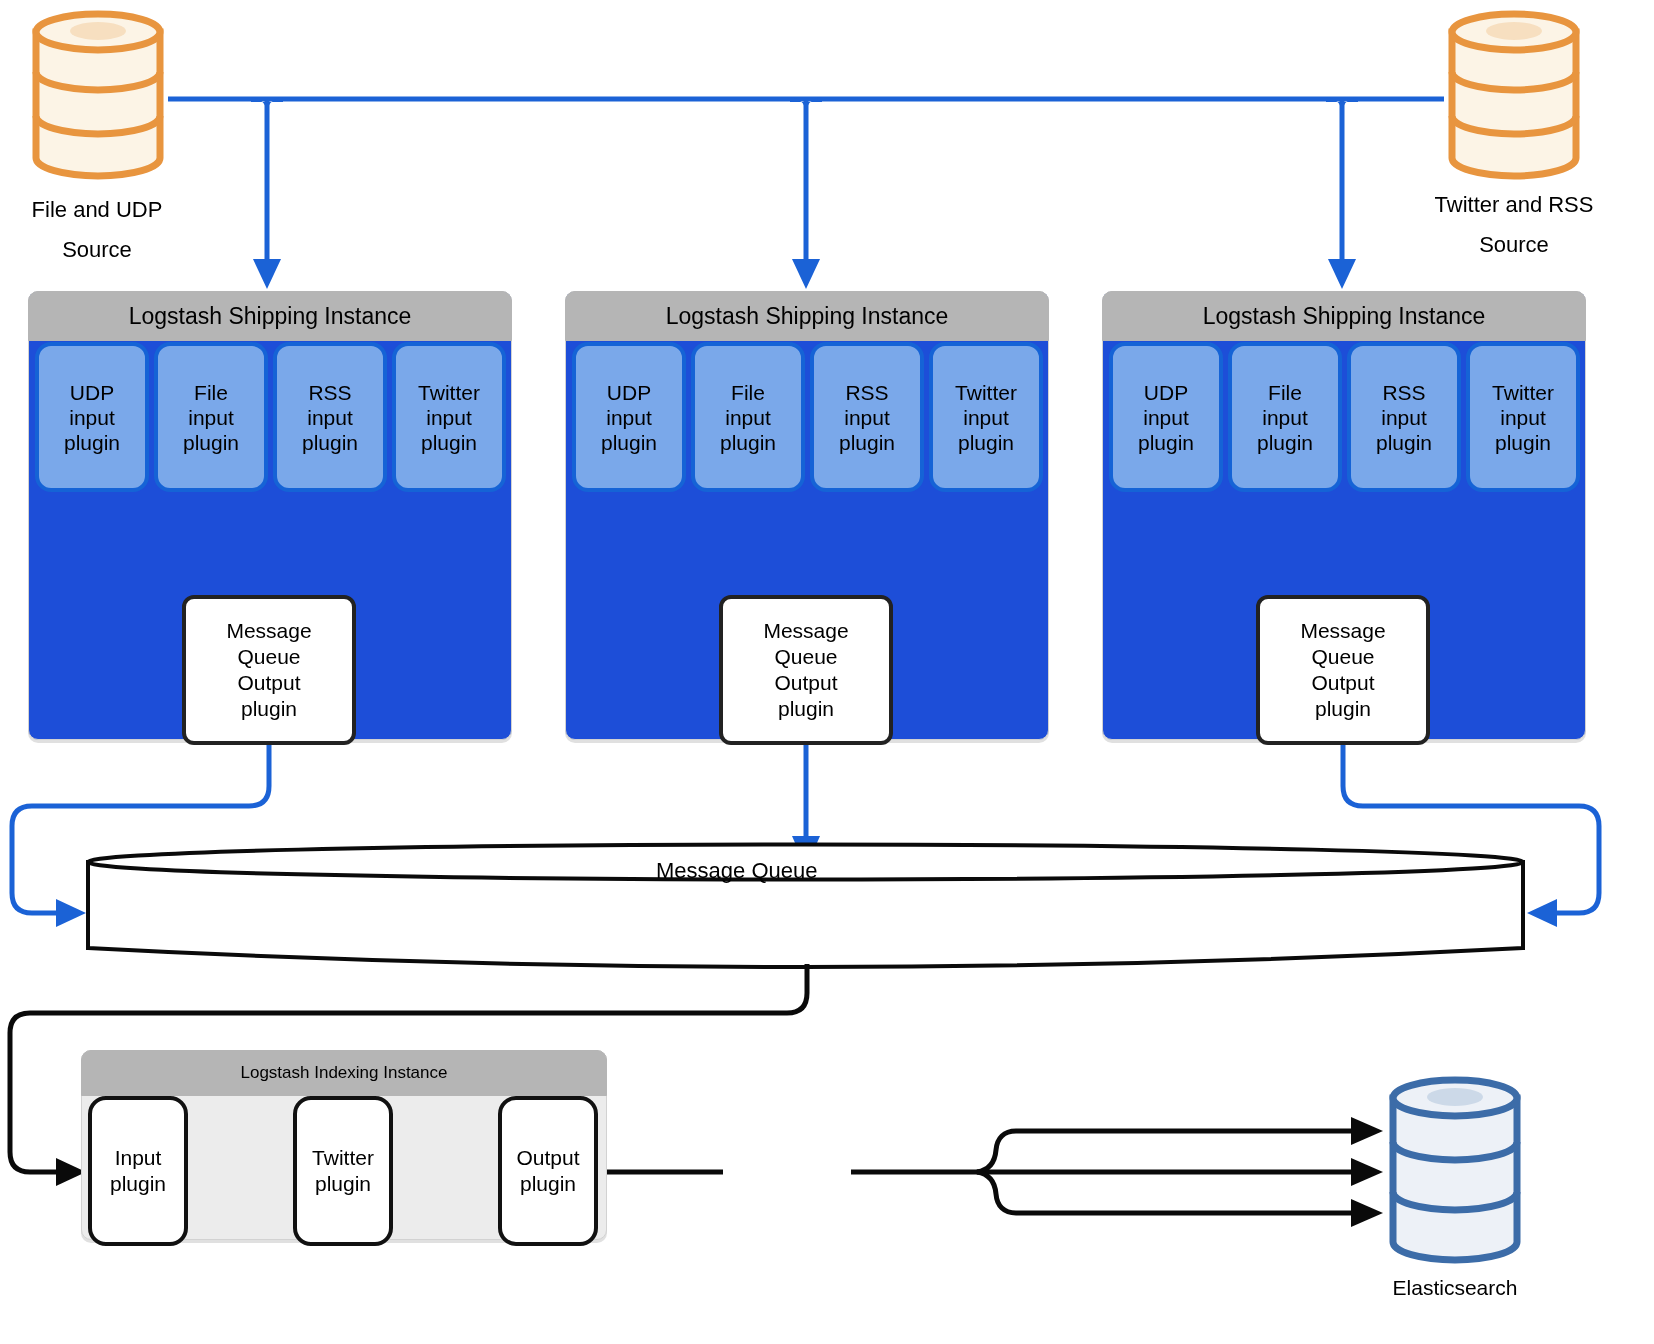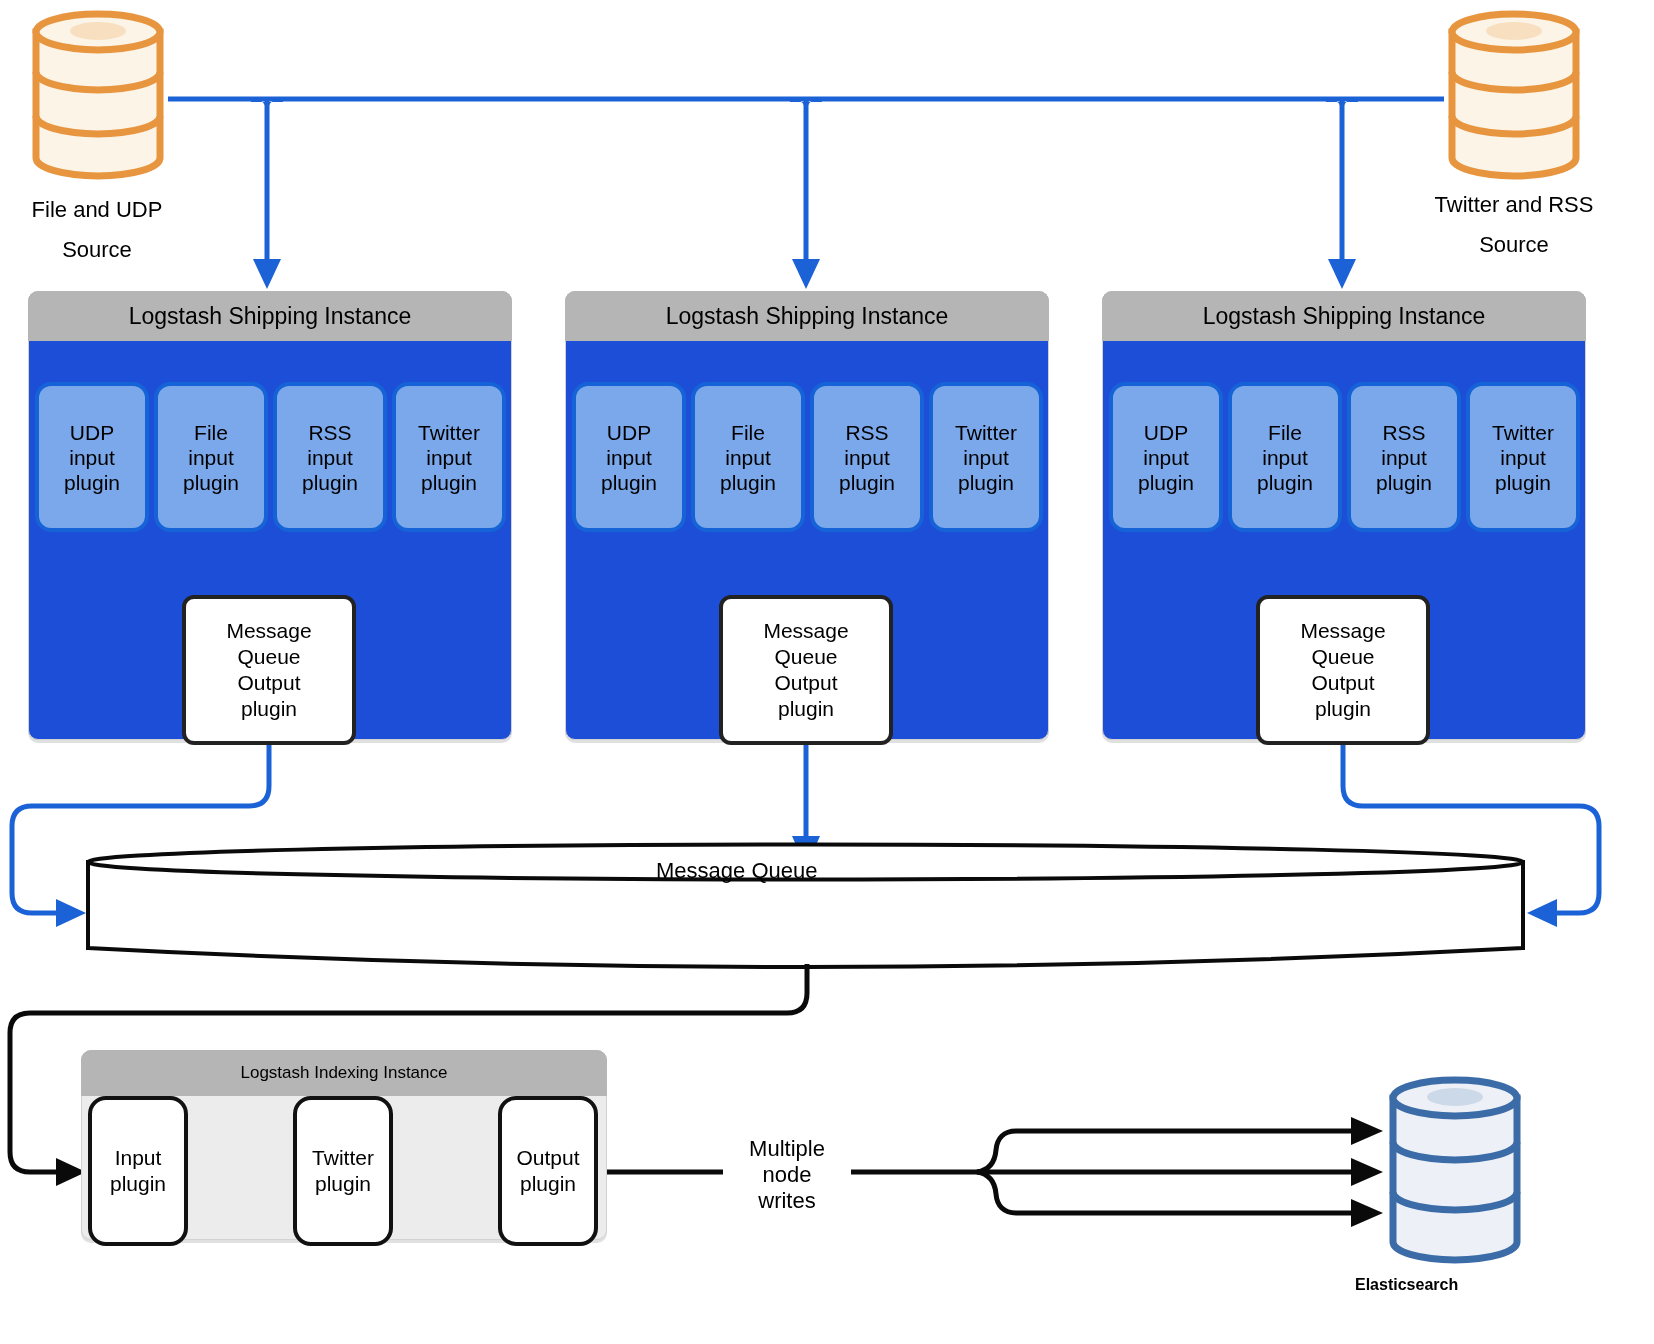--- a/index.html
+++ b/index.html
@@ -8,39 +8,39 @@
   .abs{position:absolute;}
   .overlay{position:absolute;left:0;top:0;width:1654px;height:1344px;pointer-events:none;}
   .instance{position:absolute;top:291px;width:482px;height:447px;background:#1d4ed8;
             border:1px solid #d2d2d2;border-radius:10px;box-shadow:0 3px 0 rgba(0,0,0,.12);}
   .instance-header{position:absolute;left:-1px;top:-1px;width:482px;height:48px;background:#b5b5b5;
             border:1px solid #b5b5b5;border-radius:10px 10px 0 0;display:flex;align-items:center;justify-content:center;
             font-size:23px;}
   .plugin-box{position:absolute;top:342px;width:114px;height:150px;background:#7aa8ea;
             border:4px solid #1563d6;border-radius:16px;box-sizing:border-box;
             display:flex;align-items:center;justify-content:center;text-align:center;
-            font-size:21px;line-height:25px;white-space:pre-line;margin-top:40px;}
+            font-size:21px;line-height:25px;white-space:pre-line;}
   .mq-output-box{position:absolute;top:595px;width:174px;height:150px;background:#fff;
             border:4px solid #222;border-radius:12px;box-sizing:border-box;
             display:flex;align-items:center;justify-content:center;text-align:center;
             font-size:21px;line-height:26px;white-space:pre-line;}
   .idx-box{position:absolute;top:1096px;width:100px;height:150px;background:#fff;
             border:4px solid #111;border-radius:18px;box-sizing:border-box;
             display:flex;align-items:center;justify-content:center;text-align:center;
             font-size:21px;line-height:26px;white-space:pre-line;}
   .idx-container{position:absolute;left:81px;top:1050px;width:524px;height:188px;background:#ececec;
             border:1px solid #d2d2d2;border-radius:10px;box-shadow:0 3px 0 rgba(0,0,0,.12);}
   .idx-header{position:absolute;left:-1px;top:-1px;width:524px;height:44px;background:#b5b5b5;
             border:1px solid #b5b5b5;border-radius:10px 10px 0 0;display:flex;align-items:center;justify-content:center;
             font-size:17px;}
   .src-label{position:absolute;width:180px;text-align:center;font-size:22px;line-height:40px;white-space:pre-line;}
   .mq-label{position:absolute;left:656px;top:858px;width:300px;text-align:left;font-size:22px;}
   .mnw-label{position:absolute;left:727px;top:1136px;width:120px;text-align:center;
             font-size:22px;line-height:26px;white-space:pre-line;}
-  .es-label{position:absolute;left:1355px;top:1276px;width:200px;font-size:16px;font-weight:bold;}
+  .es-label{position:absolute;left:1355px;top:1276px;width:200px;text-align:center;font-size:21px;}
 </style>
 </head>
 <body>
 
 <div id="canvas">
 
   <svg class="overlay" viewBox="0 0 1654 1344">
 
     <g stroke="#1b62d6" stroke-width="5" fill="none">
       <path d="M168 99 H1444"></path>
@@ -213,23 +213,20 @@
   <div class="idx-container">
     <div class="idx-header">Logstash Indexing Instance</div>
   </div>
   <div class="idx-box" style="left:88px">Input
 plugin</div>
   <div class="idx-box" style="left:293px">Twitter
 plugin</div>
   <div class="idx-box" style="left:498px">Output
 plugin</div>
 
-  <div class="mnw-label">Multiple
-node
-writes</div>
 
   <svg class="abs" style="left:1385px;top:1070px" width="140" height="202" viewBox="0 0 140 202">
     <path d="M8 28 V172 A62 18 0 0 0 132 172 V28 Z" fill="#edf1f7" stroke="#3c6ca8" stroke-width="7"></path>
     <path d="M8 72 A62 18 0 0 0 132 72" fill="none" stroke="#3c6ca8" stroke-width="7"></path>
     <path d="M8 122 A62 18 0 0 0 132 122" fill="none" stroke="#3c6ca8" stroke-width="7"></path>
     <ellipse cx="70" cy="28" rx="62" ry="18" fill="#edf1f7" stroke="#3c6ca8" stroke-width="7"></ellipse>
     <ellipse cx="70" cy="27" rx="28" ry="9" fill="#ccd9e8"></ellipse>
   </svg>
   <div class="es-label">Elasticsearch</div>
 

